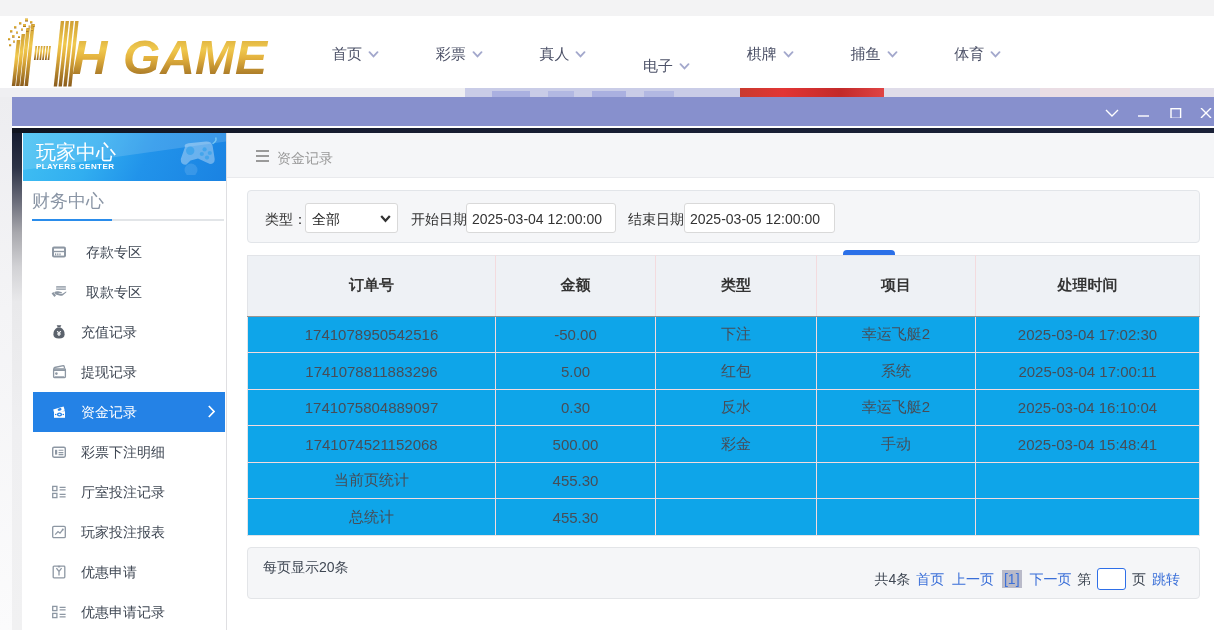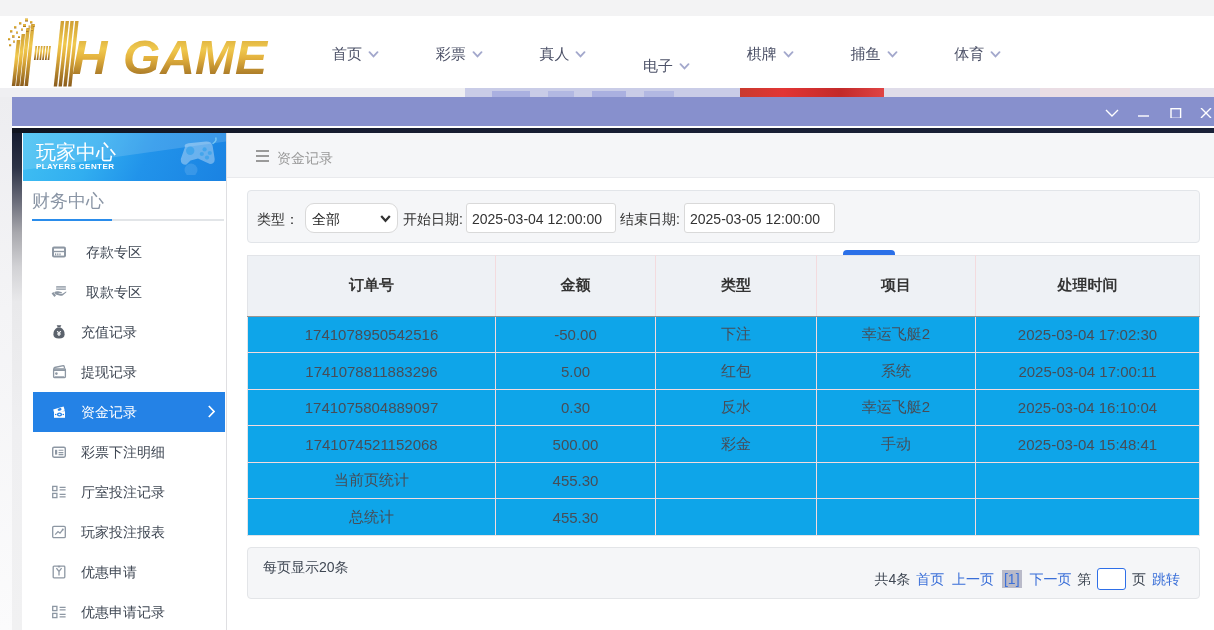--- a/index.html
+++ b/index.html
@@ -55,23 +55,23 @@
 
 
 #mainhdr { left:227px; top:133px; width:987px; height:45px; background:#f5f6f8; border-bottom:1px solid #e9eaed; }
 #hamb { left:256px; top:150px; width:13px; height:13px; }
 #hamb div { height:2px; background:#9a9a9a; margin-bottom:3px; }
 #mh-title { left:277px; top:150px; font-size:14px; color:#999; }
 
 
 #filter { left:247px; top:190px; width:953px; height:53px; background:#f5f6f8;
   border:1px solid #e2e5e9; border-radius:4px; }
-.flabel { position:absolute; top:211px; font-size:14px; color:#333; }
+.flabel { position:absolute; top:211px; font-size:14px; color:#333;margin-left:8px; }
 #fsel { left:305px; top:203px; width:93px; height:30px; background:#fff;
-  border:1px solid #d9d9d9; border-radius:9px; font-size:14px; color:#222; }
+  border:1px solid #d9d9d9; border-radius:3px; font-size:14px; color:#222; }
 #fsel .stx { position:absolute; left:6px; top:7px; }
 #fsel svg { position:absolute; right:6px; top:10px; }
 .finput { position:absolute; top:203px; height:30px; background:#fff;
   border:1px solid #d9d9d9; border-radius:3px; font-size:14px; color:#333; }
 .finput span { position:absolute; left:5px; top:7px; white-space:nowrap; }
 #fbtn { left:843px; top:203px; width:52px; height:29px; background:#2b70e8;
   border-radius:4px; color:#fff; font-size:15px; text-align:center; line-height:29px;margin-top:47px; }
 
 
 #tbl { left:247px; top:255px; width:953px; height:281px; border-collapse:collapse;

